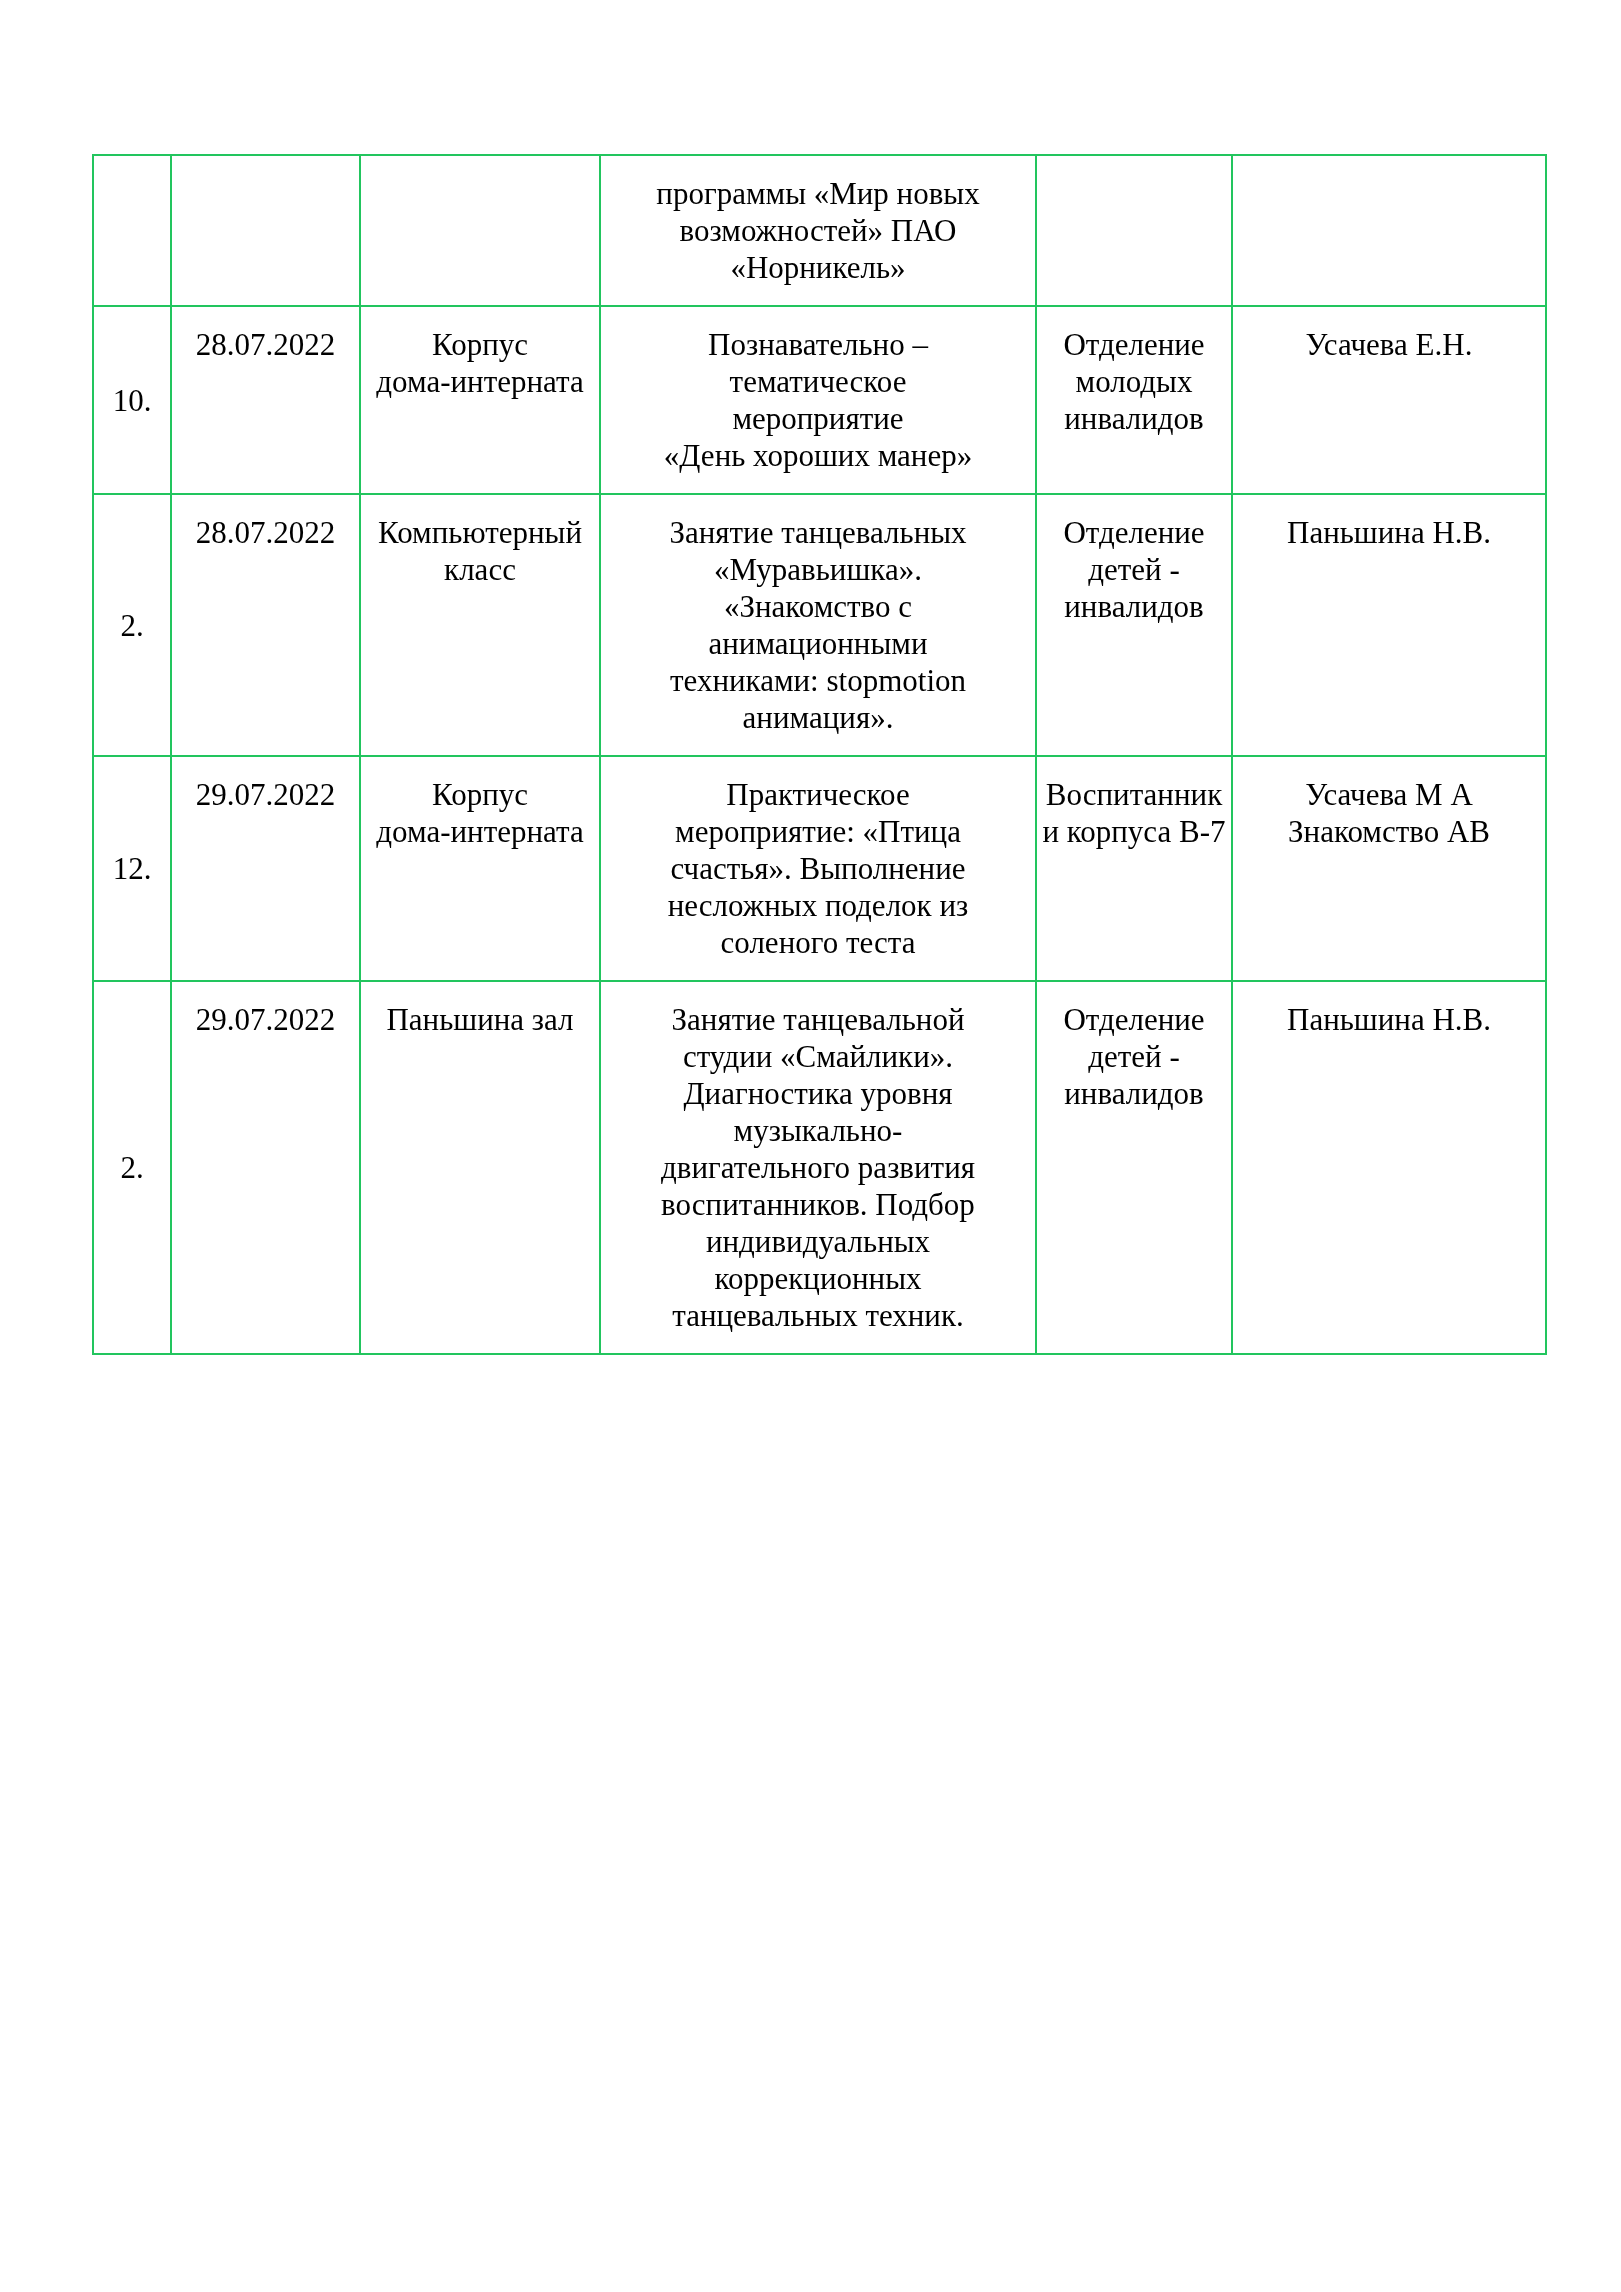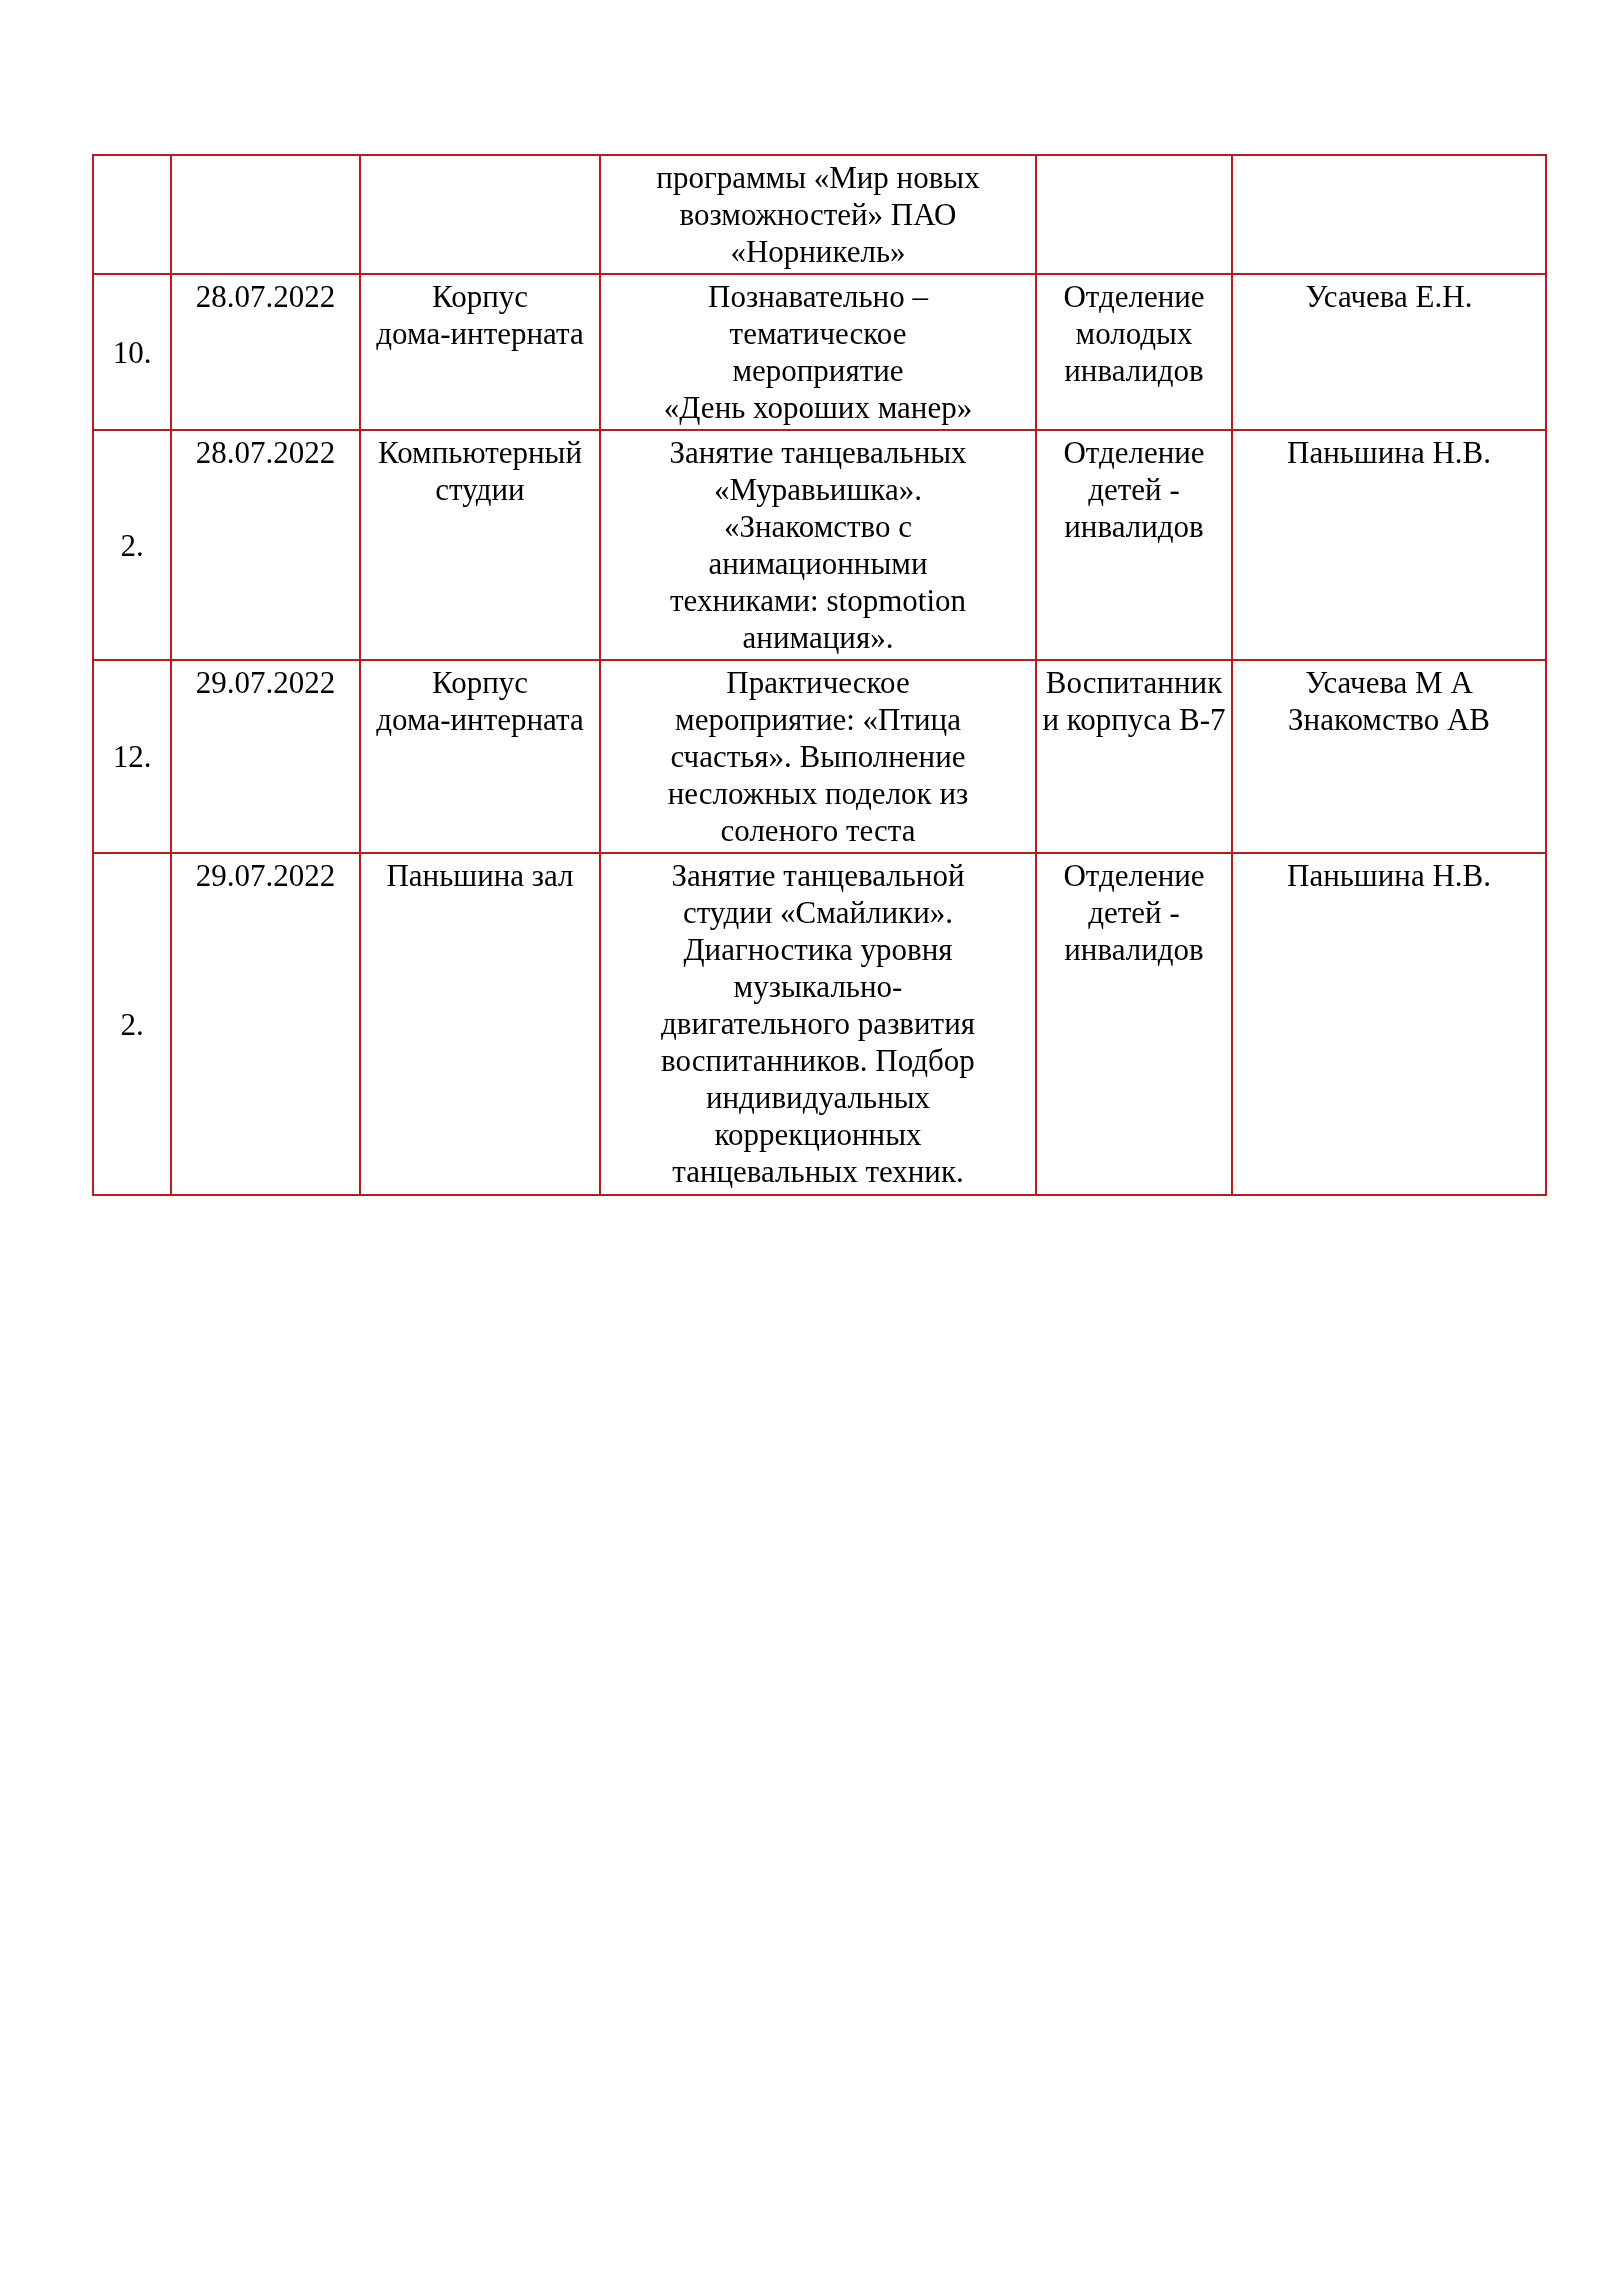--- a/index.html
+++ b/index.html
@@ -17,27 +17,27 @@
   }
   table.schedule {
     position: absolute;
     left: 92px;
     top: 154px;
     width: 1454px;
     border-collapse: collapse;
     table-layout: fixed;
   }
   table.schedule td {
-    border: 2px solid #b91c1c;
+    border: 2px solid #22c55e;
     vertical-align: top;
     text-align: center;
     font-size: 31px;
     line-height: 37px;
     white-space: pre-line;
-    padding: 3px 2px;
+    padding: 19px 2px;
     overflow: hidden;
   }
   table.schedule td.num {
     vertical-align: middle;
     margin-top: 17px;
   }
   col.c-num  { width: 78px;  }
   col.c-date { width: 189px; }
   col.c-loc  { width: 240px; }
   col.c-evt  { width: 436px; }
@@ -82,21 +82,21 @@
       <td>Отделение
 молодых
 инвалидов</td>
       <td>Усачева Е.Н.</td>
     </tr>
 
     <tr style="height:230px;">
       <td class="num">2.</td>
       <td>28.07.2022</td>
       <td>Компьютерный
-студии</td>
+класс</td>
       <td>Занятие танцевальных
 «Муравьишка».
 «Знакомство с
 анимационными
 техниками: stopmotion
 анимация».</td>
       <td>Отделение
 детей -
 инвалидов</td>
       <td>Паньшина Н.В.</td>

